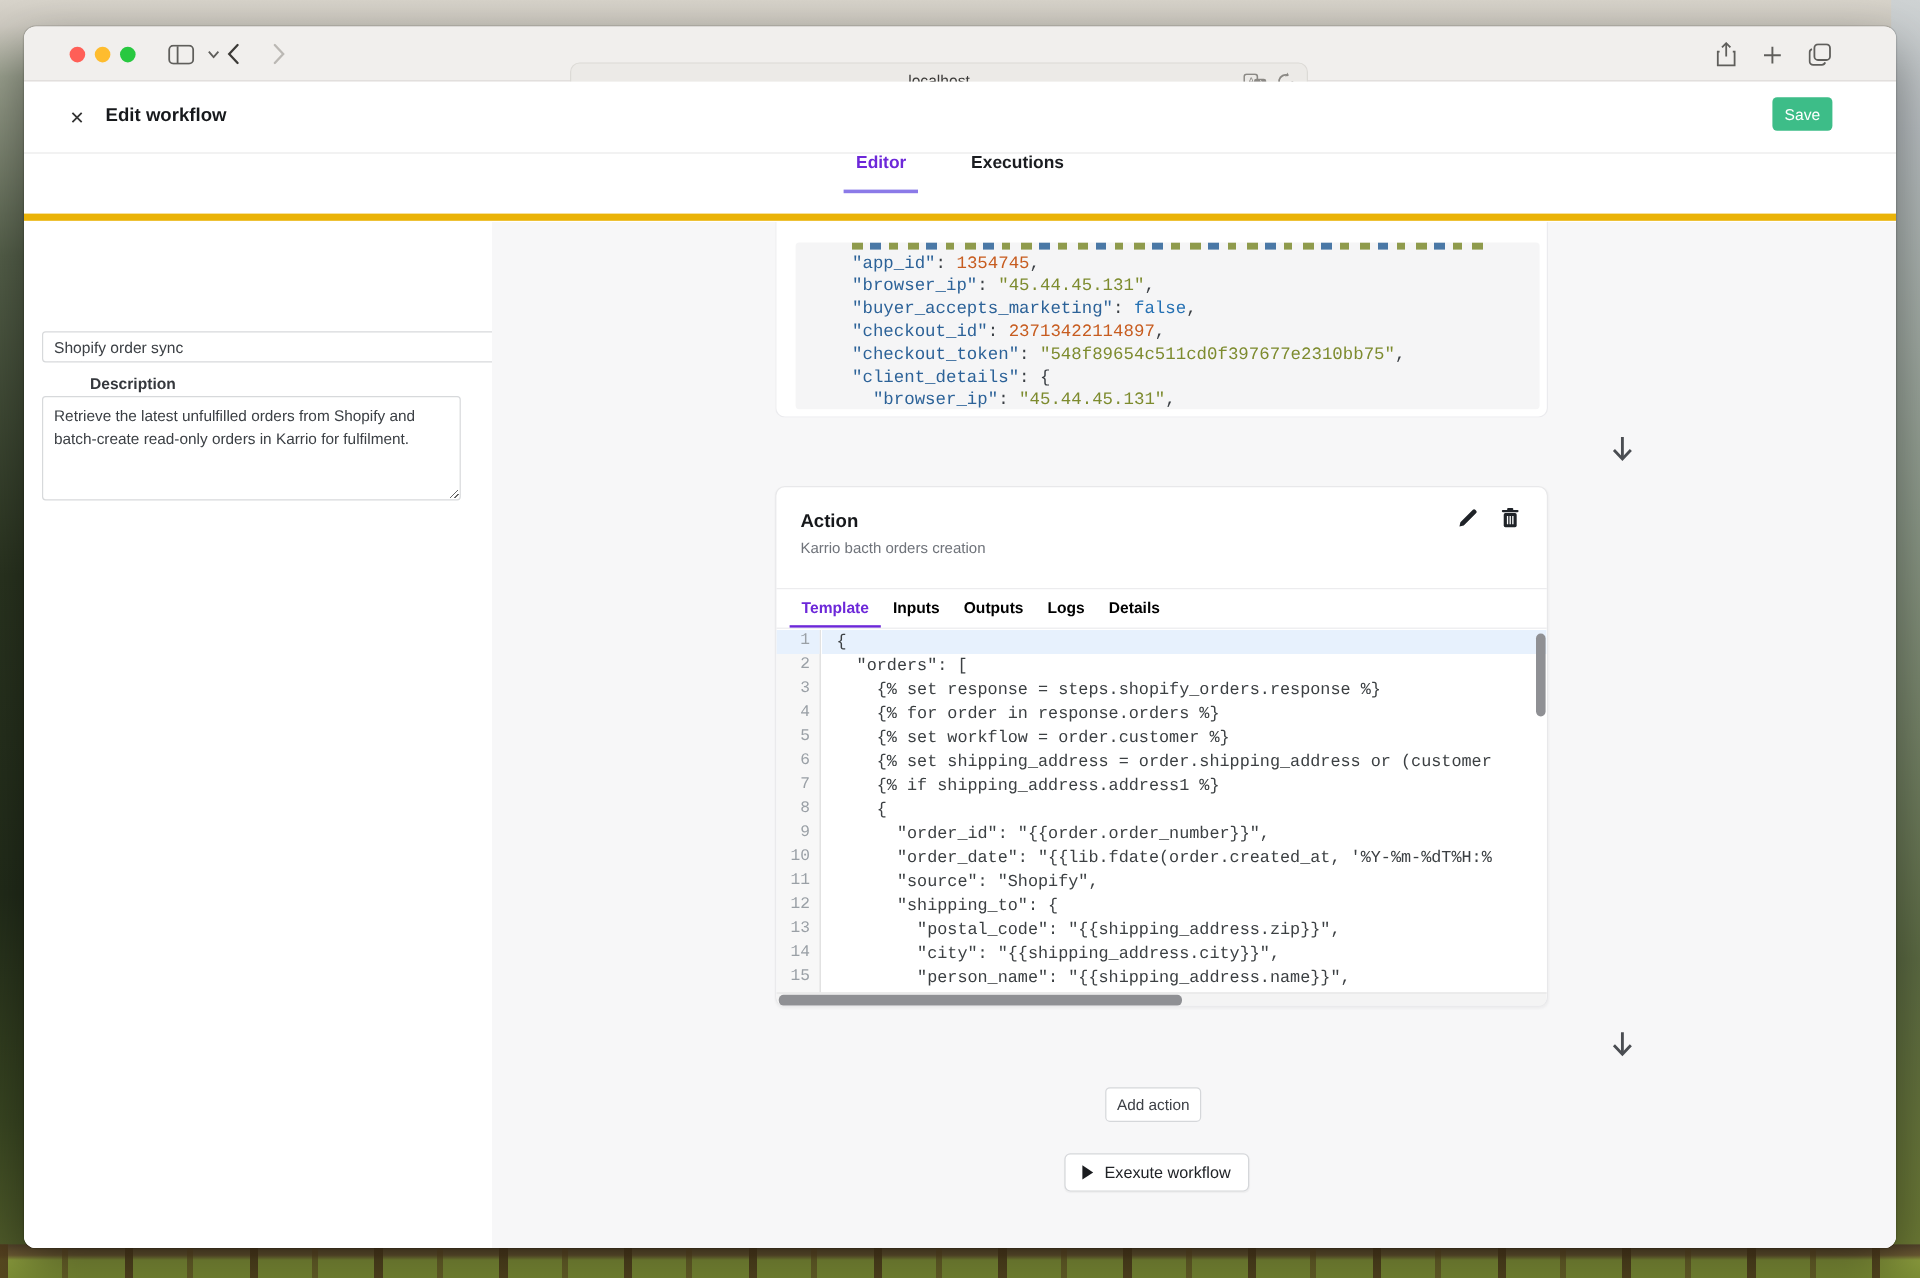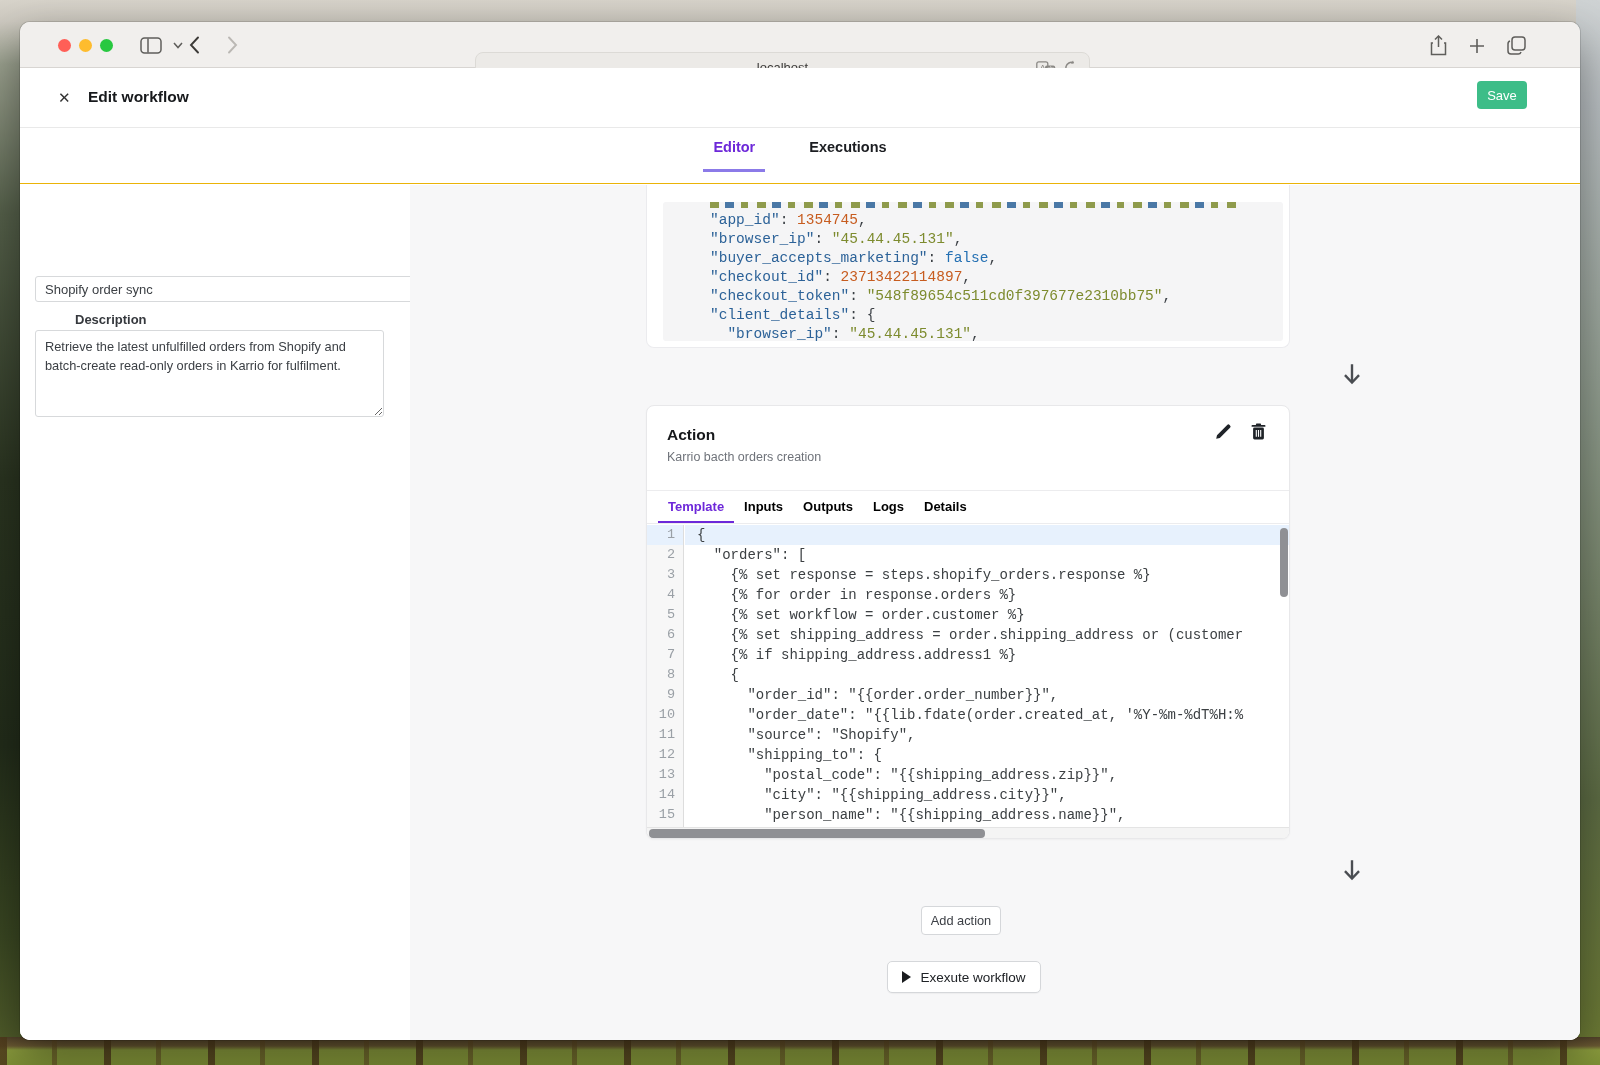--- a/index.html
+++ b/index.html
@@ -33,22 +33,22 @@
   .url-icons { position:absolute; right:10px; top:7px; display:flex; gap:8px; align-items:center; color:#8a8884; }
 
   
   .app { position:absolute; left:0; top:46px; width:1560px; height:972px; background:#fff; }
   .app-header { position:absolute; left:0; top:0; width:100%; height:60px; border-bottom:1px solid #e9e9e9; }
   .close-x { position:absolute; left:38px; top:21px; font-size:15px; color:#333; cursor:pointer; }
   .page-title { position:absolute; left:68px; top:20px; font-size:15.5px; font-weight:700; color:#17191c; }
   .save-btn { position:absolute; right:53px; top:13px; width:50px; height:28px; background:#3dbd88; color:#fff;
       border:none; border-radius:4px; font-size:13px; font-family:inherit; }
 
-  .nav-tabs { position:absolute; left:0; top:60px; width:100%; height:56px; border-bottom:1px solid #eab308;
-      display:flex; align-items:center; justify-content:center; gap:34px; }
+  .nav-tabs { position:absolute; left:0; top:60px; width:100%; height:56px; border-bottom:6px solid #eab308;
+      display:flex; align-items:flex-start; justify-content:center; gap:34px; }
   .nav-tab { padding:0 10px 17px; font-size:14.5px; font-weight:700; color:#1b1d21; }
   .nav-tab.active { color:#6d28d9; border-bottom:3px solid #8b7ae8; padding-bottom:14px; }
 
   
   .left-panel { position:absolute; left:0; top:117px; width:390px; height:855px; background:#fff; }
   .fld-label { font-size:13px; font-weight:700; color:#35383d; }
   .req { color:#e0533f; }
   .lbl-name { position:absolute; left:16px; top:73px;margin-top:31px; }
   .name-input { position:absolute; left:15px; top:91px; width:410px; height:26px; border:1px solid #d7d9db;
       border-radius:3px; font-family:inherit; font-size:13px; color:#3c4045; padding:0 9px; background:#fff; }

